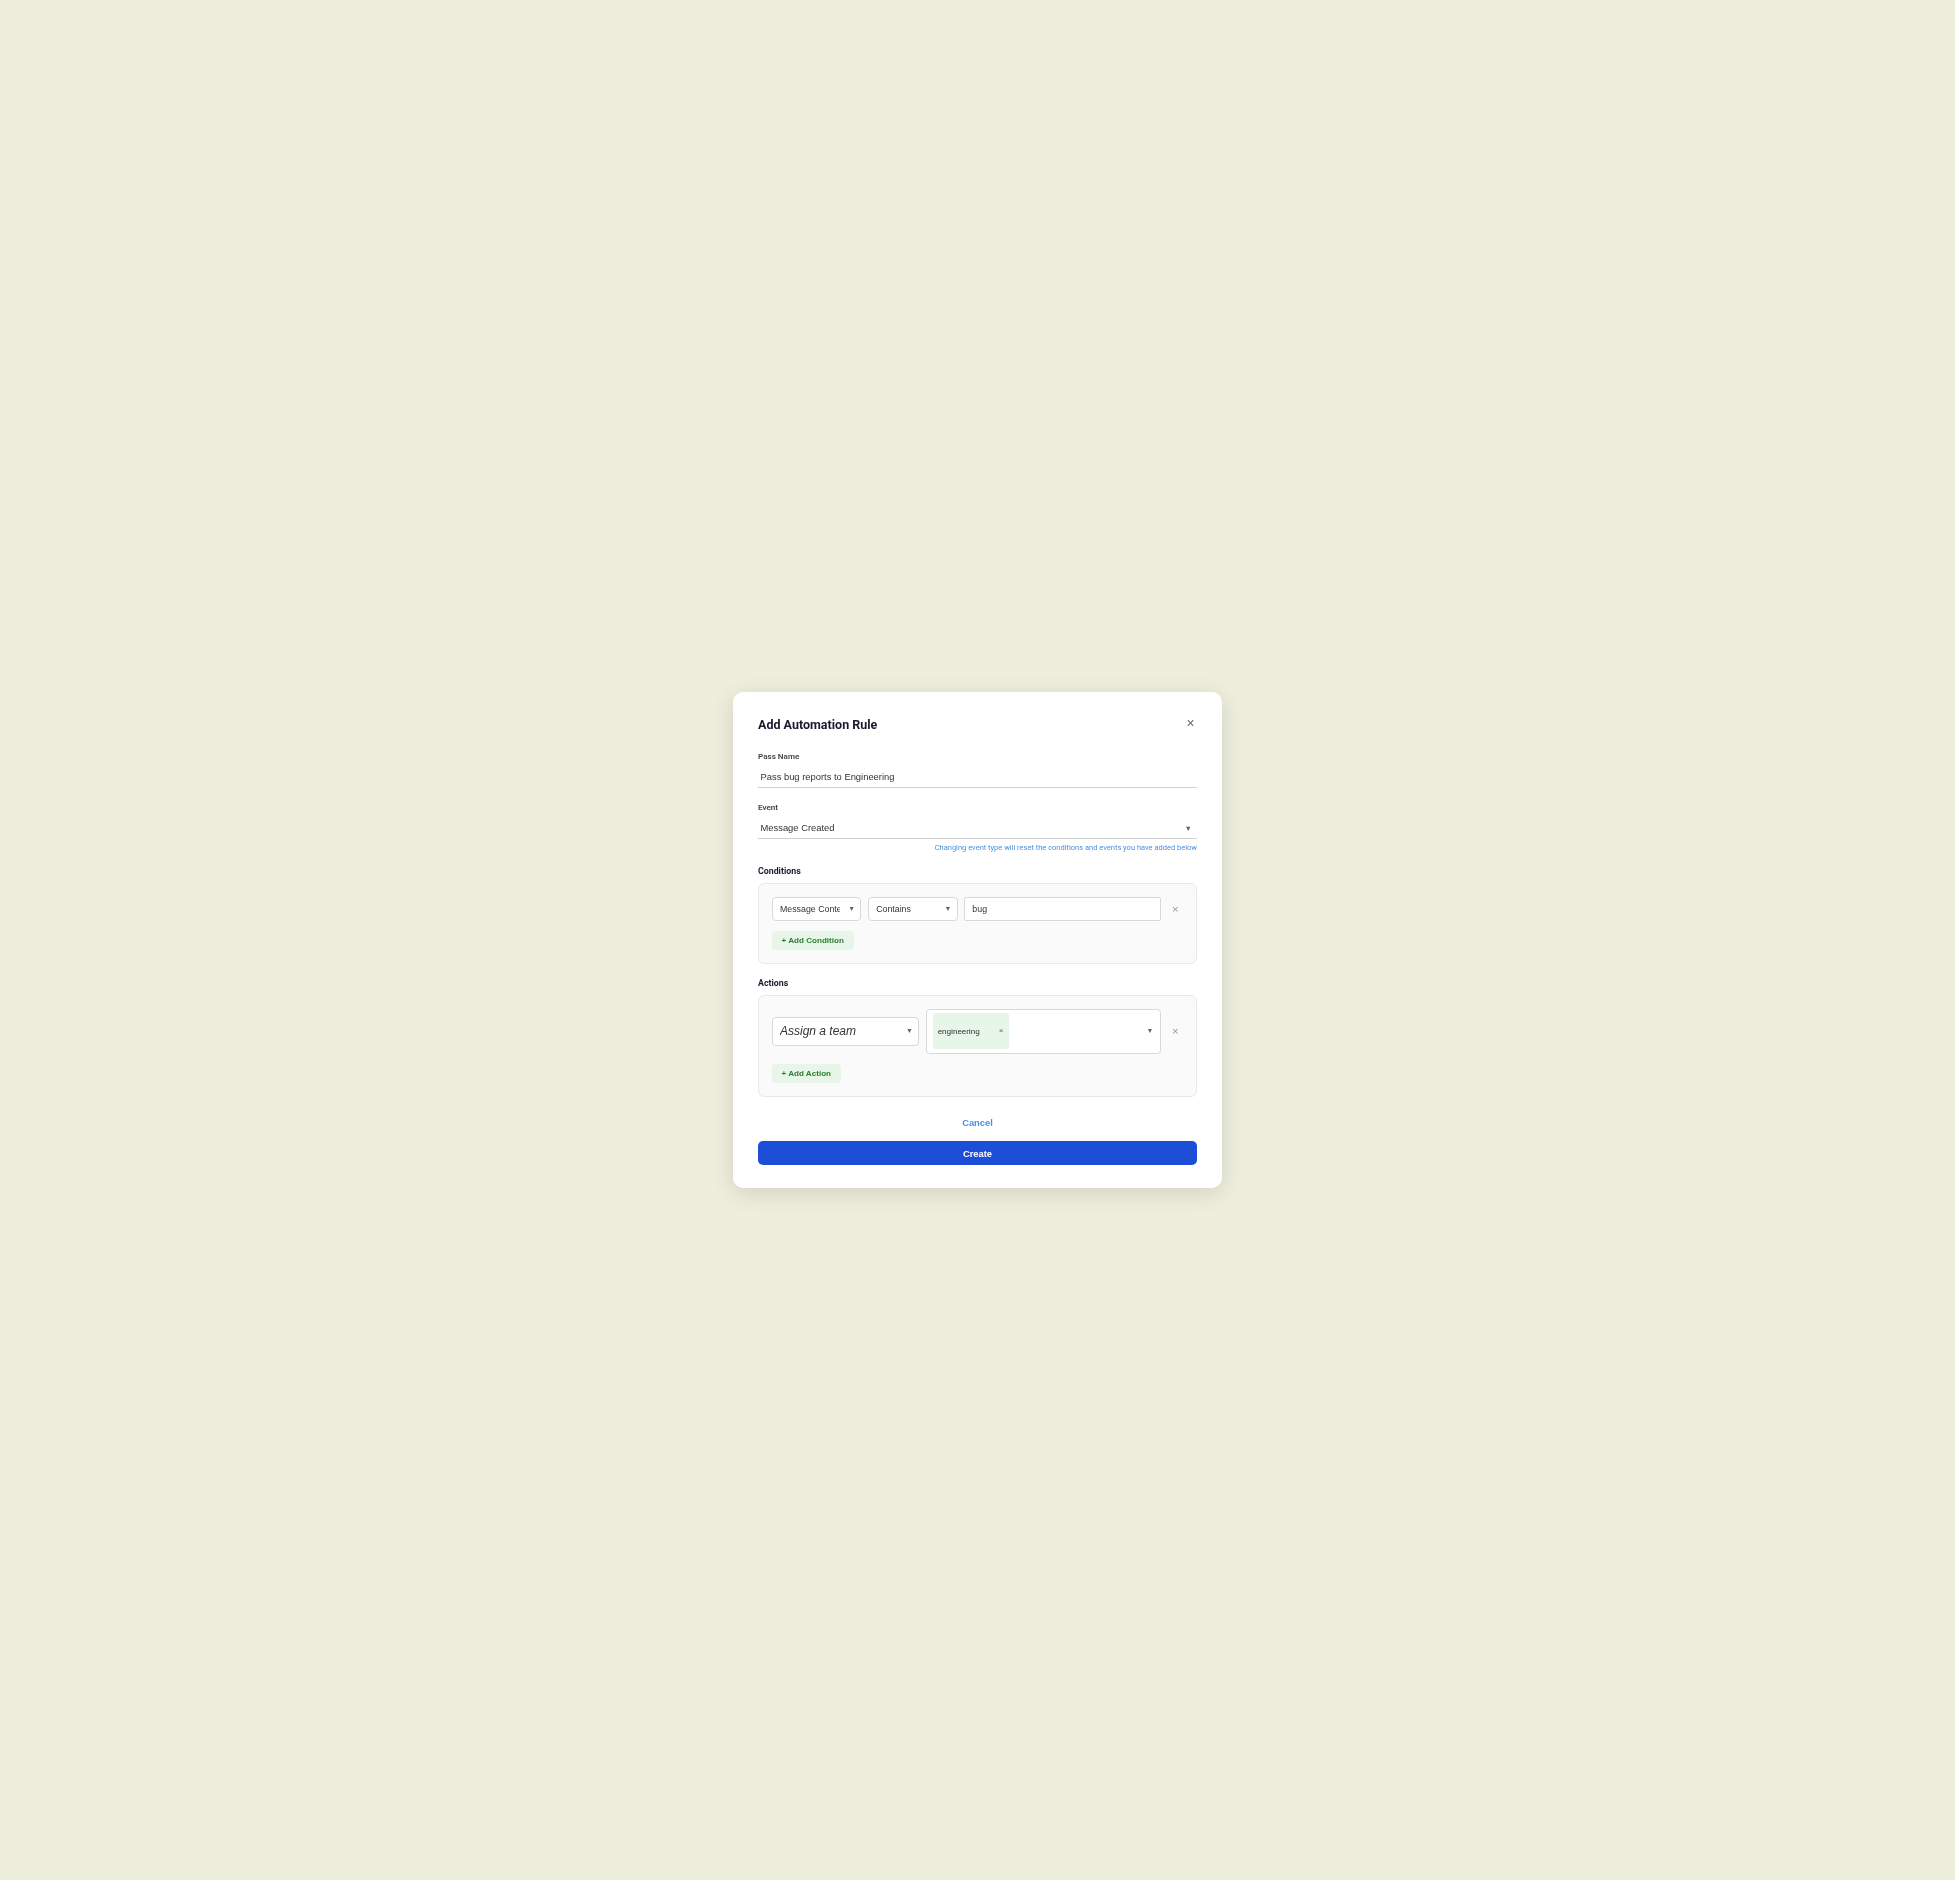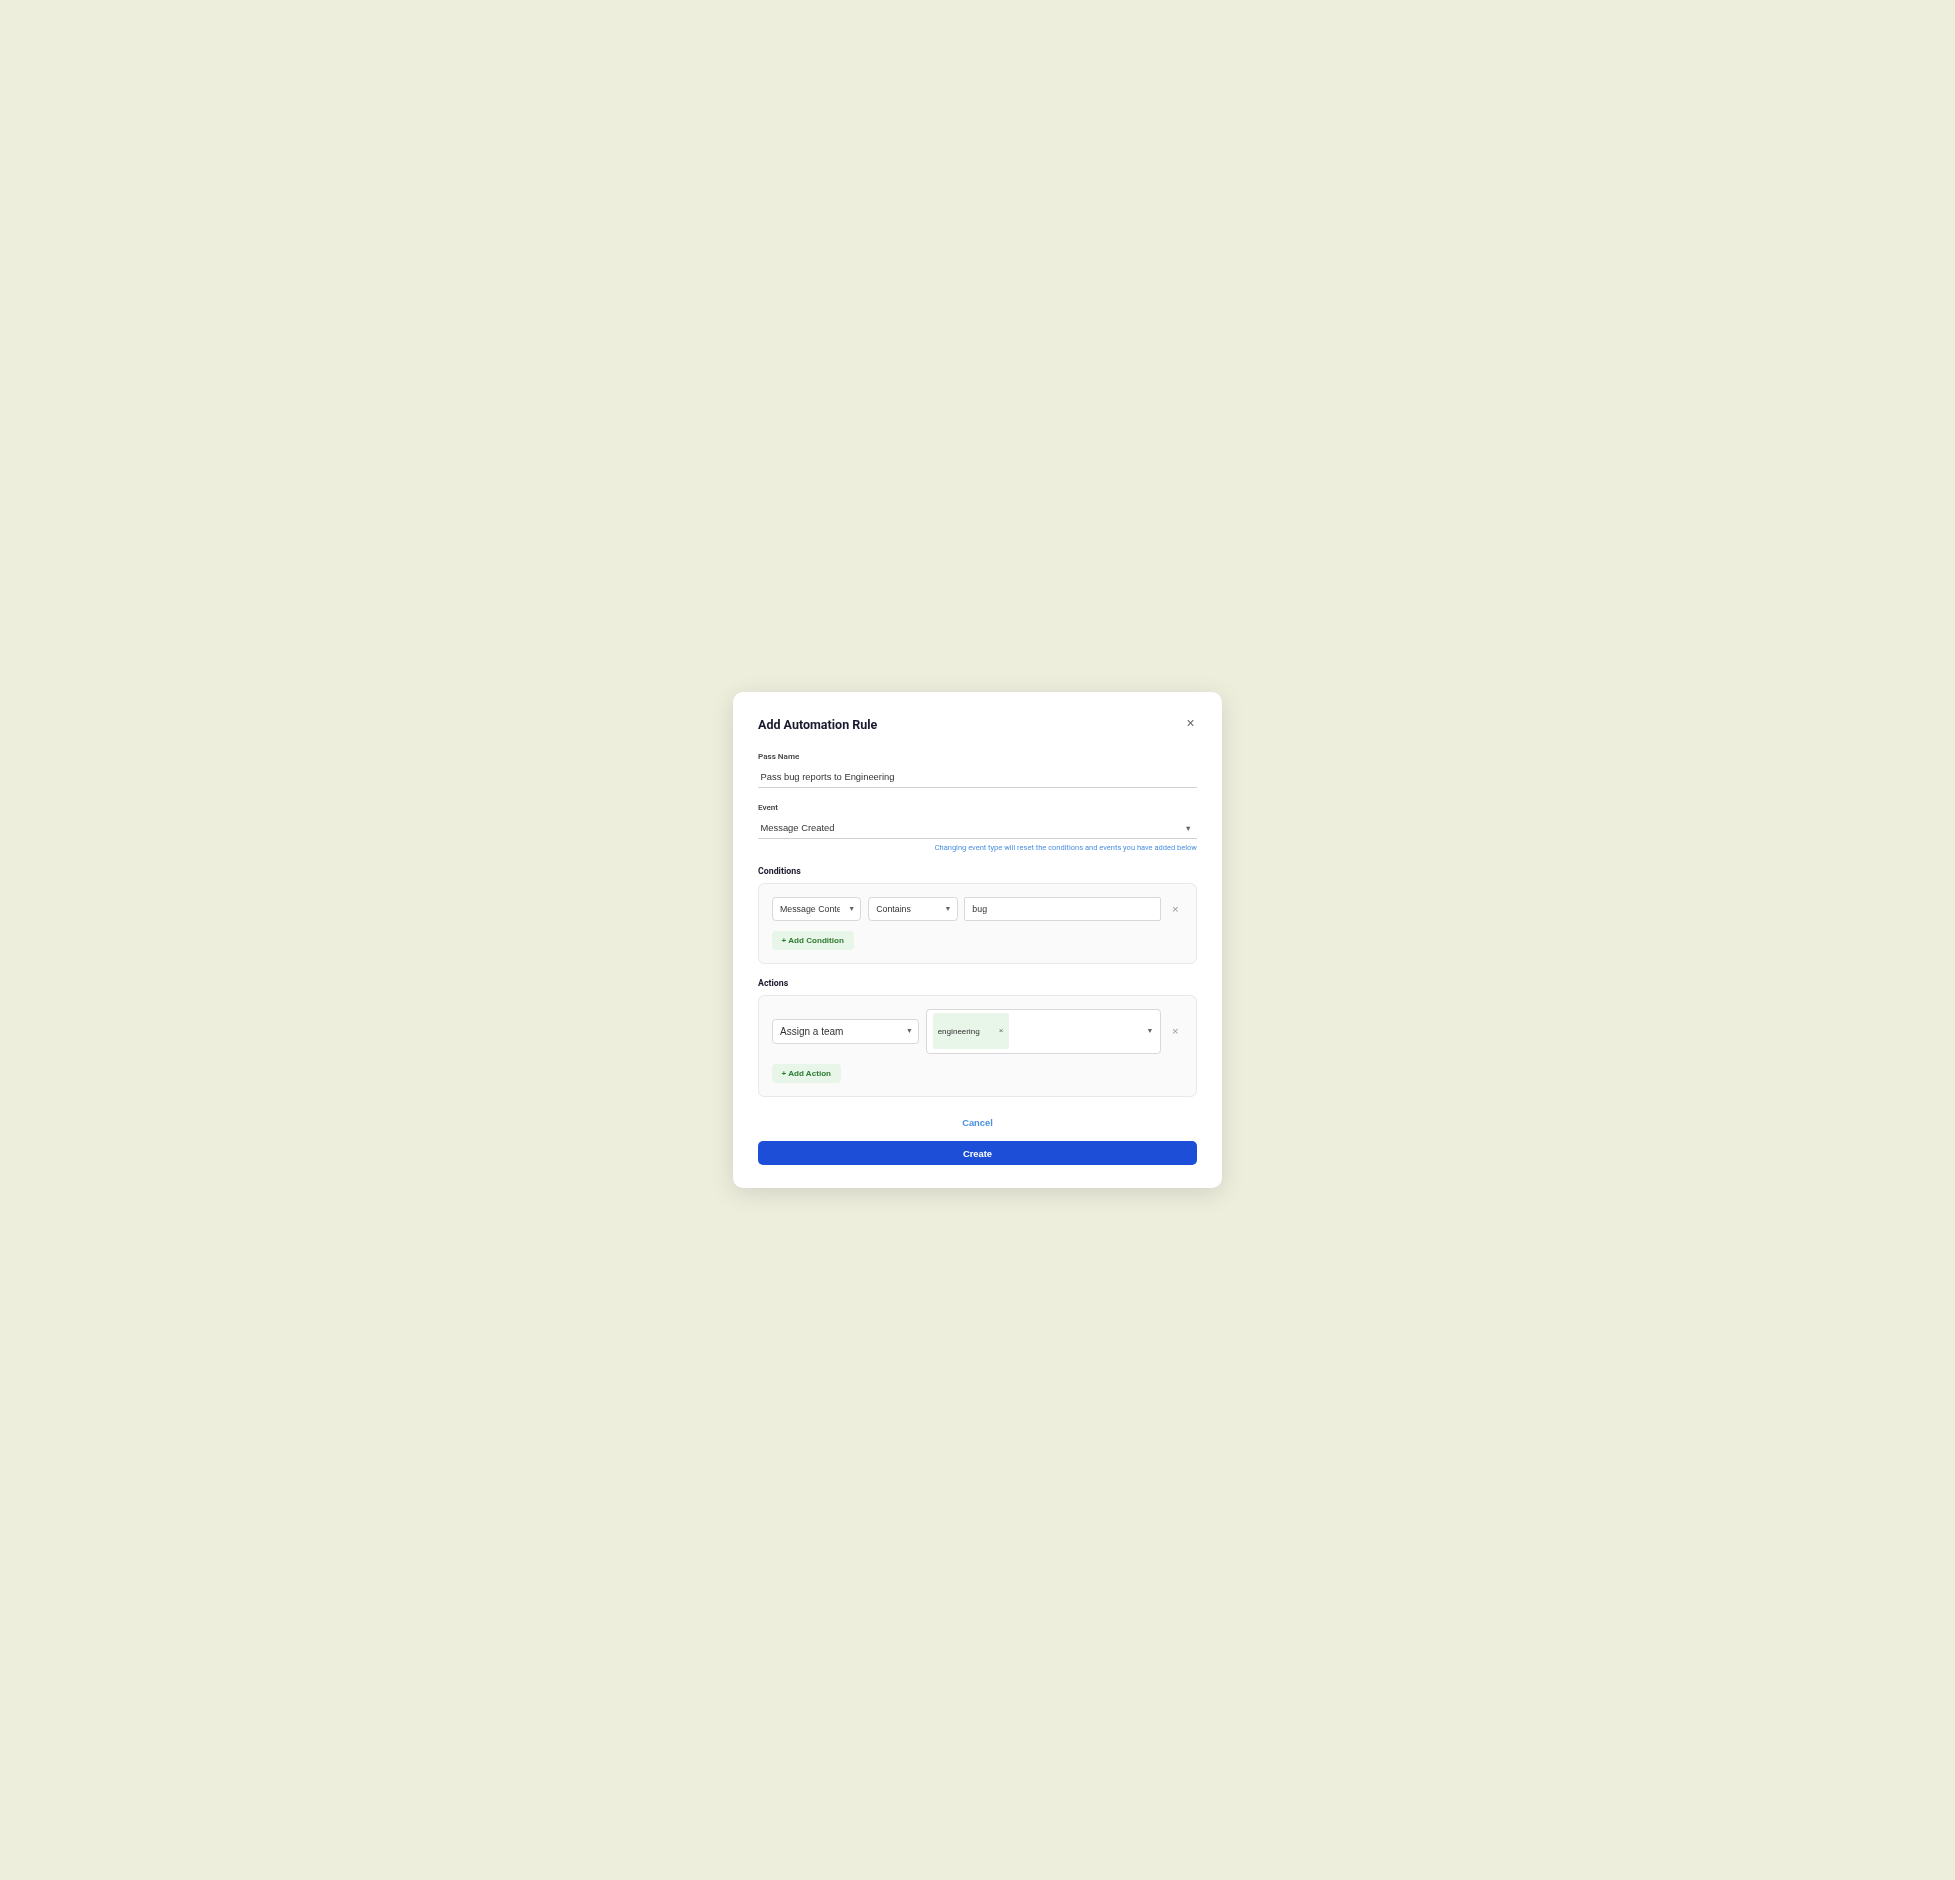--- a/index.html
+++ b/index.html
@@ -215,26 +215,27 @@
     .action-select-wrapper {
       position: relative;
       flex: 1;
     }
 
     .action-select {
       width: 100%;
       border: 0.9px solid #d8d8d8;
       border-radius: 3.8px;
       padding: 6.3px 20px 6.3px 7.5px;
-      font-size: 10px;
+      font-size: 12px;
       color: #333;
       background: #ffffff;
       appearance: none;
       cursor: pointer;
       outline: none;
+      font-style: italic;
     }
 
     .tag-select-wrapper {
       position: relative;
       flex: 1.4;
       display: flex;
       align-items: center;
       border: 0.9px solid #d8d8d8;
       border-radius: 3.8px;
       background: #ffffff;

